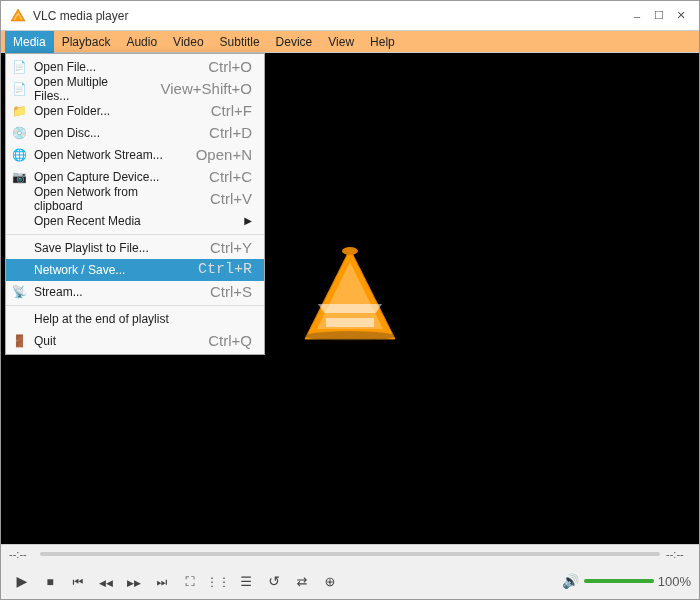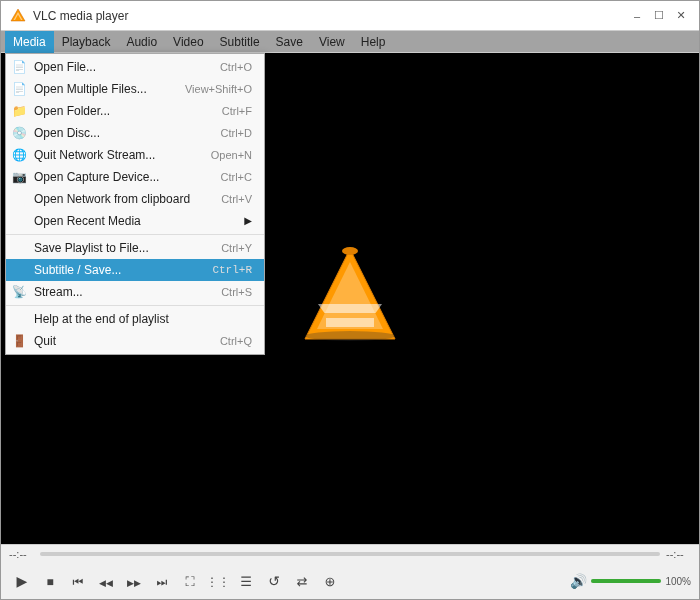--- a/index.html
+++ b/index.html
@@ -53,21 +53,21 @@
       cursor: pointer;
       font-size: 11px;
       display: flex;
       align-items: center;
       justify-content: center;
       color: #555;
     }
 
     .menu-bar {
       height: 22px;
-      background: #a3a3a3;
+      background: #fdba74;
       display: flex;
       align-items: center;
       padding: 0 4px;
       border-bottom: 1px solid #ccc;
     }
     .menu-item {
       padding: 2px 8px;
       cursor: pointer;
       font-size: 12px;
       color: #222;
@@ -109,21 +109,21 @@
       color: #222;
     }
     .dropdown-item:hover, .dropdown-item.highlighted {
       background: #3399cc;
       color: white;
     }
     .dropdown-item .shortcut {
       margin-left: auto;
       padding-left: 30px;
       color: #888;
-      font-size: 11px;
+      font-size: 15px;
     }
     .dropdown-item.highlighted .shortcut {
       color: #ddd;
       font-family: Liberation Mono, monospace;
     }
     .dropdown-item .item-icon {
       position: absolute;
       left: 6px;
       width: 16px;
       height: 16px;
@@ -205,21 +205,21 @@
       background: #ccc;
       border-radius: 2px;
       position: relative;
     }
     .volume-fill {
       height: 100%;
       background: #3aaa35;
       border-radius: 2px;
     }
     .volume-pct {
-      font-size: 10px;
+      font-size: 13px;
       color: #555;
     }
 
     
     .icon-play::before { content: '▶'; }
     .icon-stop::before { content: '■'; font-size: 12px; }
     .icon-prev::before { content: '⏮'; font-size: 12px; }
     .icon-next::before { content: '⏭'; font-size: 12px; }
     .icon-rewind::before { content: '◀◀'; font-size: 9px; }
     .icon-ff::before { content: '▶▶'; font-size: 9px; }
@@ -272,21 +272,21 @@
           <span>Open Folder...</span>
           <span class="shortcut">Ctrl+F</span>
         </div>
         <div class="dropdown-item">
           <span class="item-icon">💿</span>
           <span>Open Disc...</span>
           <span class="shortcut">Ctrl+D</span>
         </div>
         <div class="dropdown-item">
           <span class="item-icon">🌐</span>
-          <span>Quit Network Stream...</span>
+          <span>Open Network Stream...</span>
           <span class="shortcut">Open+N</span>
         </div>
         <div class="dropdown-item">
           <span class="item-icon">📷</span>
           <span>Open Capture Device...</span>
           <span class="shortcut">Ctrl+C</span>
         </div>
         <div class="dropdown-item">
           <span>Open Network from clipboard</span>
           <span class="shortcut">Ctrl+V</span>
@@ -294,21 +294,21 @@
         <div class="dropdown-item">
           <span>Open Recent Media</span>
           <span class="submenu-arrow">▶</span>
         </div>
         <div class="dropdown-separator"></div>
         <div class="dropdown-item">
           <span>Save Playlist to File...</span>
           <span class="shortcut">Ctrl+Y</span>
         </div>
         <div class="dropdown-item highlighted">
-          <span>Subtitle / Save...</span>
+          <span>Network / Save...</span>
           <span class="shortcut">Ctrl+R</span>
         </div>
         <div class="dropdown-item">
           <span class="item-icon">📡</span>
           <span>Stream...</span>
           <span class="shortcut">Ctrl+S</span>
         </div>
         <div class="dropdown-separator"></div>
         <div class="dropdown-item">
           <span>Help at the end of playlist</span>
@@ -317,21 +317,21 @@
           <span class="item-icon">🚪</span>
           <span>Quit</span>
           <span class="shortcut">Ctrl+Q</span>
         </div>
       </div>
     </div>
     <div class="menu-item">Playback</div>
     <div class="menu-item">Audio</div>
     <div class="menu-item">Video</div>
     <div class="menu-item">Subtitle</div>
-    <div class="menu-item">Save</div>
+    <div class="menu-item">Device</div>
     <div class="menu-item">View</div>
     <div class="menu-item">Help</div>
   </div>
 
   <div class="main-content">
 
     <svg viewBox="0 0 100 110" width="100" height="110">
 
       <polygon points="50,5 95,95 5,95" fill="#f90"></polygon>
 

